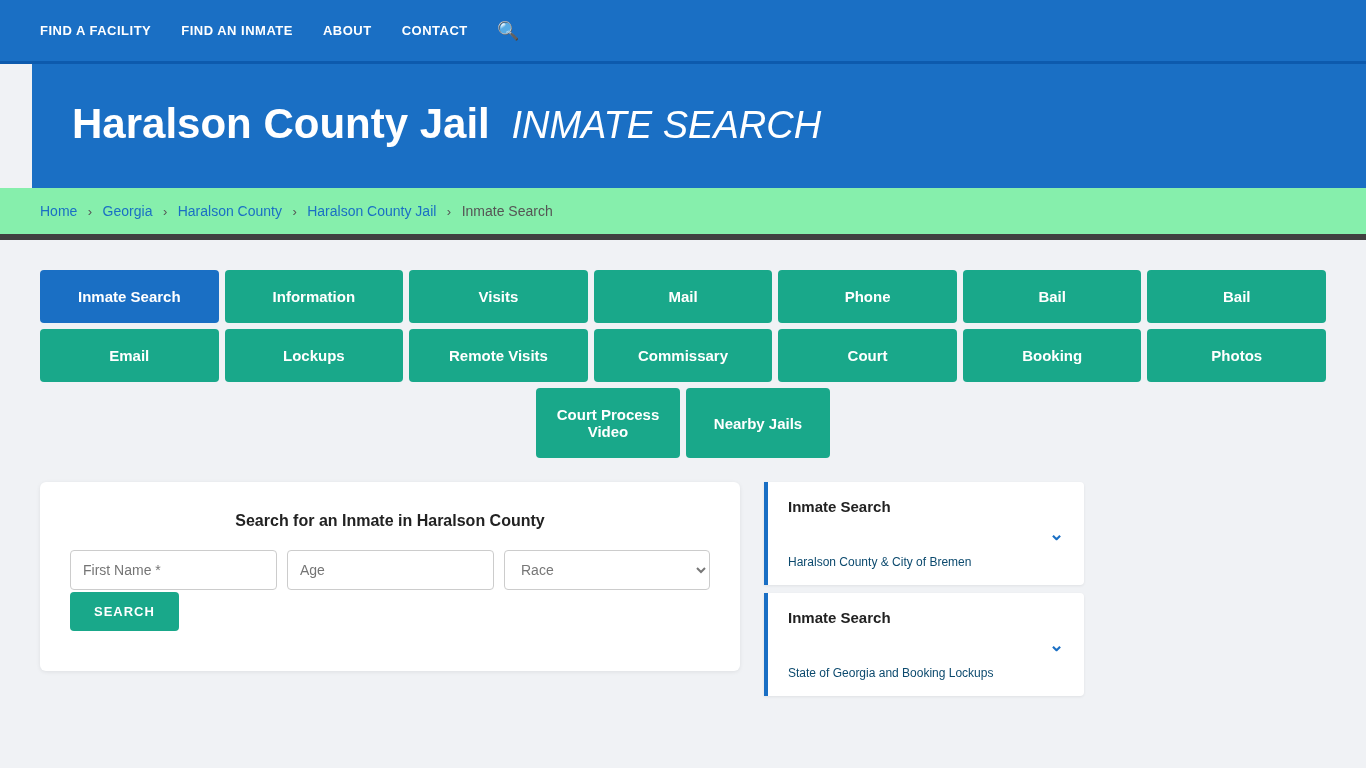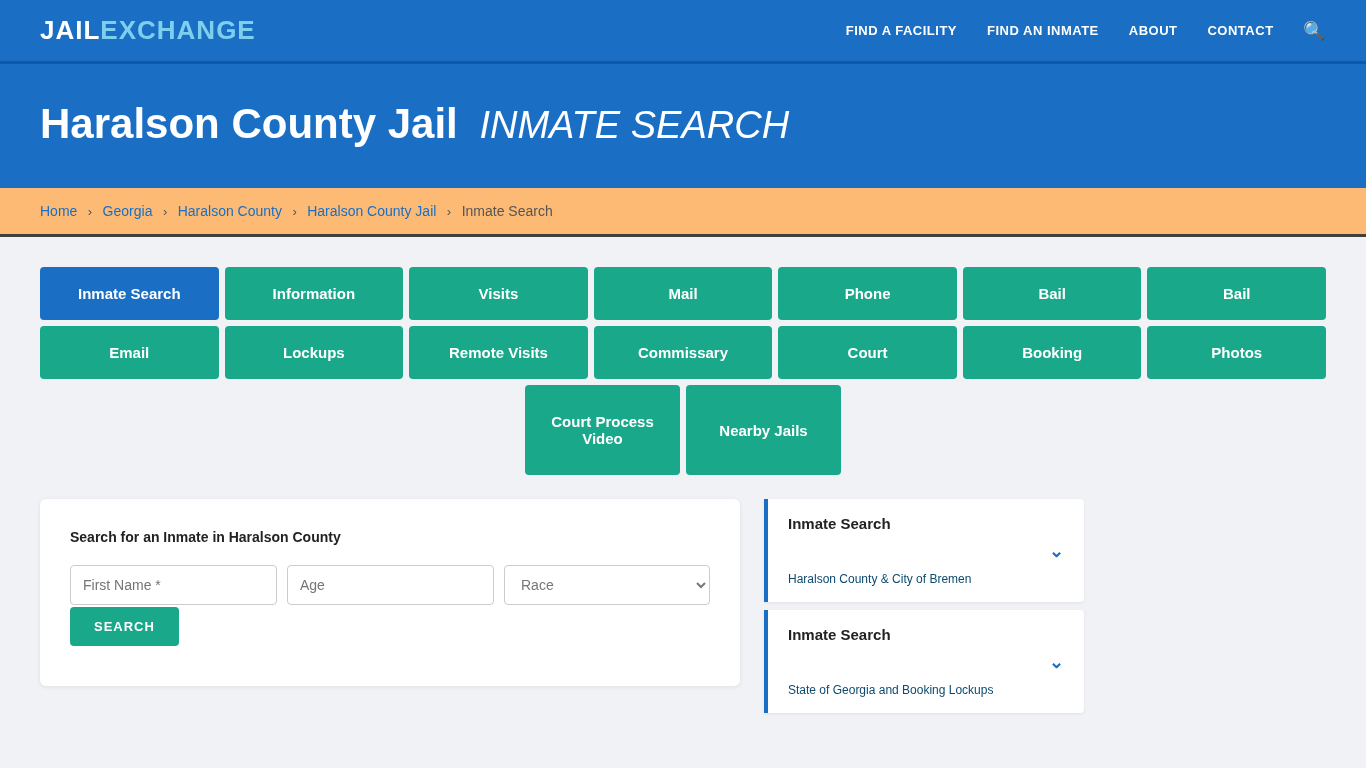--- a/index.html
+++ b/index.html
@@ -41,38 +41,39 @@
     .search-icon-nav {
       color: #fff;
       font-size: 18px;
       cursor: pointer;
     }
 
     
     .hero {
       background: #1a6fc4;
       padding: 36px 40px 40px 40px;
+      margin-left: 32px;
     }
     .hero h1 {
       font-size: 42px;
       font-weight: 900;
       color: #fff;
     }
     .hero h1 .italic-part {
       font-style: italic;
       font-weight: 400;
       font-size: 38px;
       margin-left: 10px;
     }
 
     
     .breadcrumb-bar {
-      background: #fdba74;
+      background: #86efac;
       padding: 14px 40px;
-      border-bottom: 3px solid #404040;
+      border-bottom: 6px solid #404040;
     }
     .breadcrumb-bar a {
       color: #1a6fc4;
       text-decoration: none;
       font-size: 14px;
     }
     .breadcrumb-bar .separator {
       color: #555;
       margin: 0 6px;
       font-size: 13px;
@@ -113,22 +114,22 @@
     }
     .nav-btn.active {
       background: #1a6fc4;
     }
     .nav-row-center {
       display: flex;
       gap: 6px;
       justify-content: center;
     }
     .nav-btn-center {
-      width: 155px;
-      padding: 28px 12px;
+      width: 144px;
+      padding: 18px 12px;
       border: none;
       border-radius: 4px;
       font-size: 15px;
       font-weight: 600;
       cursor: pointer;
       color: #fff;
       background: #19a88a;
       text-align: center;
     }
 
@@ -142,22 +143,23 @@
     
     .search-form-container {
       background: #fff;
       border-radius: 6px;
       padding: 30px 30px 40px 30px;
       flex: 1;
       max-width: 700px;
       box-shadow: 0 1px 4px rgba(0,0,0,0.08);
     }
     .search-form-container h2 {
-      font-size: 14px;
-      font-weight: 700;
+      font-size: 16px;
+      font-weight: 700;
+      text-align: center;
       margin-bottom: 20px;
       color: #222;
     }
     .search-fields {
       display: flex;
       gap: 10px;
       margin-bottom: 2px;
     }
     .search-fields input, .search-fields select {
       flex: 1;
@@ -219,24 +221,20 @@
     .chevron-icon {
       color: #1a6fc4;
       font-size: 18px;
       font-weight: 700;
     }
   </style>
 </head>
 <body>
 
 <nav class="navbar">
-  <div class="navbar-logo">
-    <span class="logo-jail">JAIL</span>
-    <span class="logo-exchange">EXCHANGE</span>
-  </div>
   <div class="navbar-links">
     <a href="#">FIND A FACILITY</a>
     <a href="#">FIND AN INMATE</a>
     <a href="#">ABOUT</a>
     <a href="#">CONTACT</a>
     <span class="search-icon-nav">🔍</span>
   </div>
 </nav>
 
 <div class="hero">

